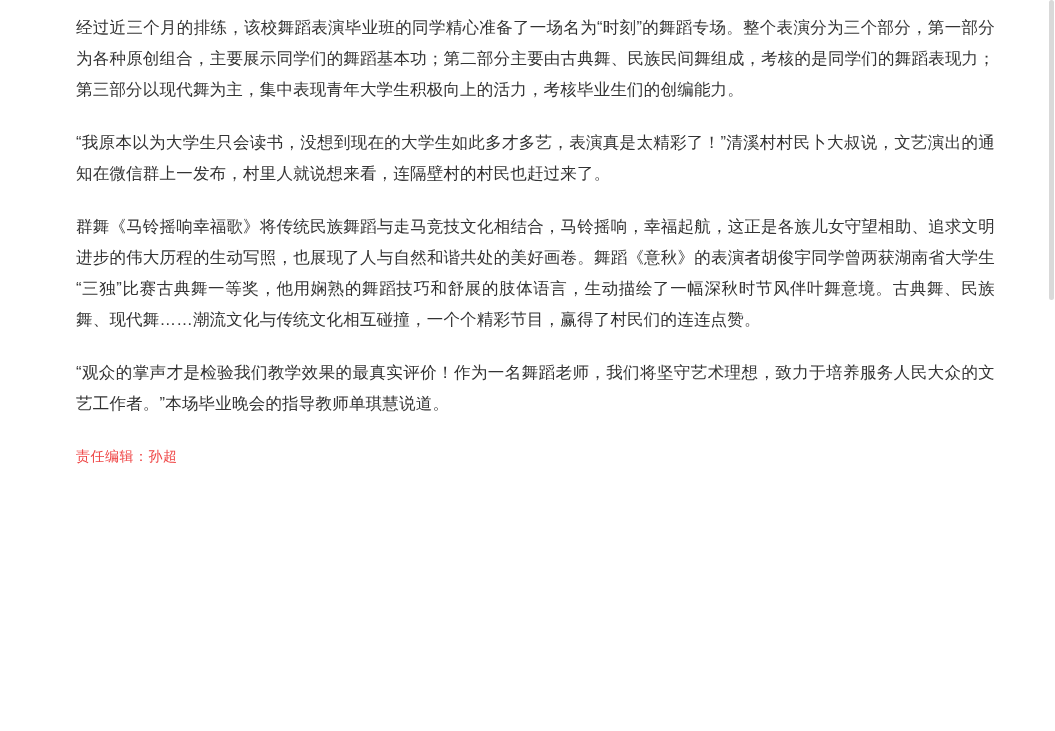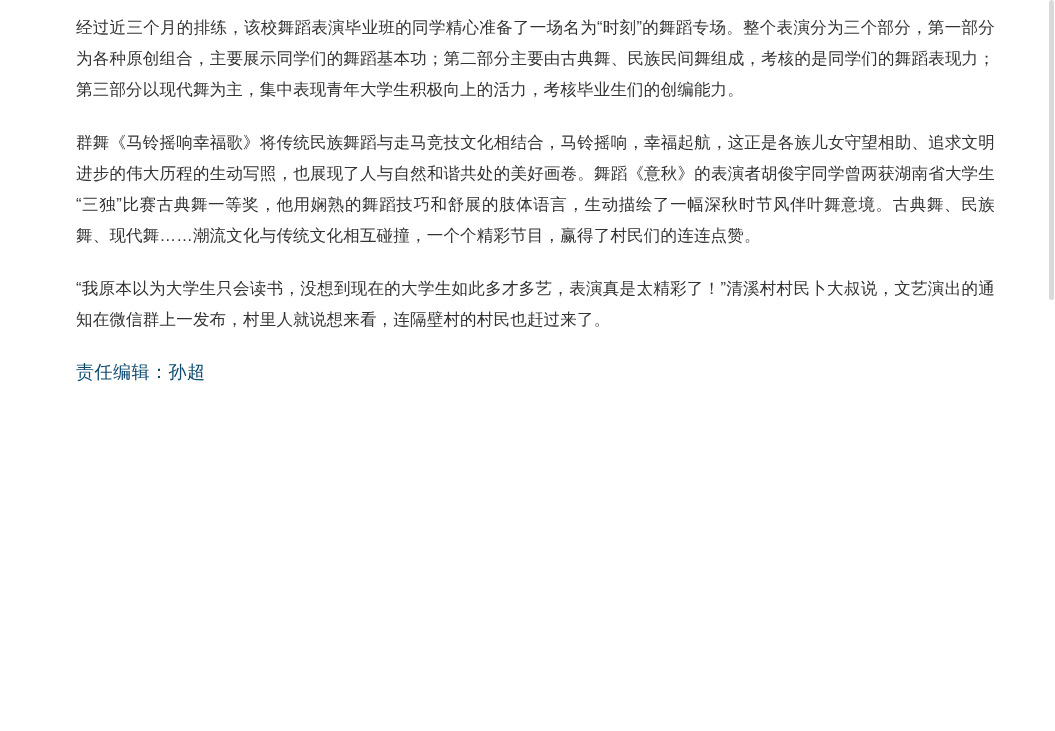--- a/index.html
+++ b/index.html
@@ -29,22 +29,22 @@
     color: #333333;
     text-align: justify;
     text-justify: inter-ideograph;
     letter-spacing: 0.2px;
   }
   .article-body p.first {
     margin-top: 4px;
   }
   .editor-line {
     margin-top: 26px;
-    font-size: 18px;
-    color: #0c4a6e;
+    font-size: 14px;
+    color: #ef4444;
     line-height: 22px;
     letter-spacing: 0.5px;
   }
   
   .scrollbar-track {
     position: absolute;
     top: 0;
     right: 0;
     width: 7px;
     height: 731px;
@@ -59,21 +59,22 @@
     border-radius: 3px;
     background: #d9d9d9;
   }
 </style>
 </head>
 <body>
 
 <div class="page">
   <div class="article-body">
     <p class="first">经过近三个月的排练，该校舞蹈表演毕业班的同学精心准备了一场名为“时刻”的舞蹈专场。整个表演分为三个部分，第一部分为各种原创组合，主要展示同学们的舞蹈基本功；第二部分主要由古典舞、民族民间舞组成，考核的是同学们的舞蹈表现力；第三部分以现代舞为主，集中表现青年大学生积极向上的活力，考核毕业生们的创编能力。</p>
+    <p>“我原本以为大学生只会读书，没想到现在的大学生如此多才多艺，表演真是太精彩了！”清溪村村民卜大叔说，文艺演出的通知在微信群上一发布，村里人就说想来看，连隔壁村的村民也赶过来了。</p>
     <p>群舞《马铃摇响幸福歌》将传统民族舞蹈与走马竞技文化相结合，马铃摇响，幸福起航，这正是各族儿女守望相助、追求文明进步的伟大历程的生动写照，也展现了人与自然和谐共处的美好画卷。舞蹈《意秋》的表演者胡俊宇同学曾两获湖南省大学生“三独”比赛古典舞一等奖，他用娴熟的舞蹈技巧和舒展的肢体语言，生动描绘了一幅深秋时节风伴叶舞意境。古典舞、民族舞、现代舞……潮流文化与传统文化相互碰撞，一个个精彩节目，赢得了村民们的连连点赞。</p>
-    <p>“我原本以为大学生只会读书，没想到现在的大学生如此多才多艺，表演真是太精彩了！”清溪村村民卜大叔说，文艺演出的通知在微信群上一发布，村里人就说想来看，连隔壁村的村民也赶过来了。</p>
+    <p>“观众的掌声才是检验我们教学效果的最真实评价！作为一名舞蹈老师，我们将坚守艺术理想，致力于培养服务人民大众的文艺工作者。”本场毕业晚会的指导教师单琪慧说道。</p>
   </div>
   <div class="editor-line">责任编辑：孙超</div>
 </div>
 
 <div class="scrollbar-track">
   <div class="scrollbar-thumb"></div>
 </div>
 
 </body></html>

